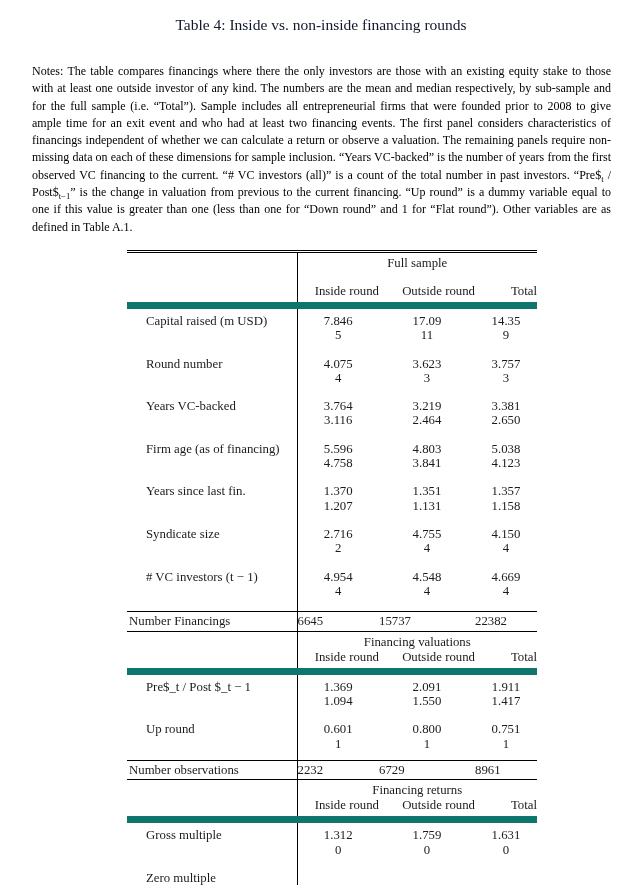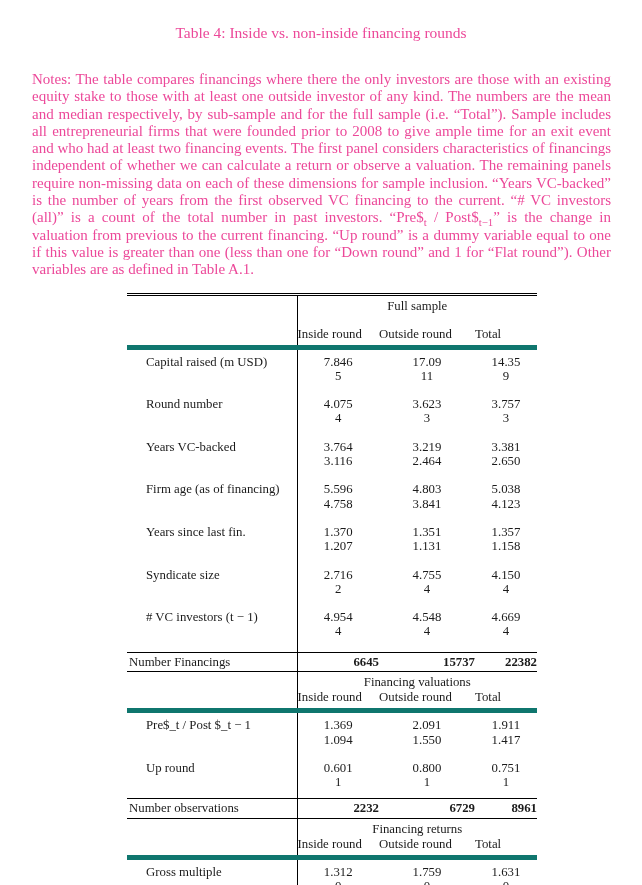--- a/index.html
+++ b/index.html
@@ -10,30 +10,30 @@
     height: 885px;
     overflow: hidden;
     font-family: "Liberation Serif", "DejaVu Serif", serif;
     color: #1b1b1b;
   }
   .page { width: 642px; height: 885px; position: relative; }
 
   .title {
     text-align: center;
     font-size: 15.5px;
-    padding-top: 24px;
-    color: #ec4899;
+    padding-top: 16px;
+    color: #0f172a;
   }
 
   .notes {
     margin: 29px 31px 2px 32px;
-    font-size: 15px;
+    font-size: 12px;
     line-height: 17.3px;
     text-align: justify;
-    color: #ec4899;
+    color: #000000;
   }
   .notes sub { font-size: 0.72em; line-height: 0; }
 
   table.summary {
     border-collapse: collapse;
     table-layout: fixed;
     width: 410px;
     margin: 14px 0 0 127px;
     font-size: 12.8px;
     color: #1b1b1b;
@@ -47,24 +47,24 @@
   .c-tot { width: 62px; }
 
   .vline { border-left: 1px solid #000; }
 
   tr.panel-head td.span-head {
     text-align: center;
     padding-top: 3px;
     line-height: 15px;
   }
   tr.col-head td {
-    text-align: left;
+    text-align: right;
     line-height: 15px;
     padding-bottom: 3px;
-    border-bottom: 5px solid #0f766e;
+    border-bottom: 7px solid #0f766e;
   }
   tr.col-head.gap-above td { padding-top: 13px; }
 
   tr.var-row td { padding-top: 5px; padding-bottom: 9px; }
   tr.var-row.tight td { padding-bottom: 13px; }
   tr.var-row td.lbl {
     padding-left: 19px;
     line-height: 14.3px;
     font-family: Liberation Serif, serif;
   }
@@ -72,21 +72,21 @@
   td.num div { line-height: 14.3px; }
 
   tr.footer td {
     border-top: 1px solid #000;
     border-bottom: 1px solid #000;
     line-height: 16.5px;
     padding-top: 1px;
     padding-bottom: 1px;
   }
   tr.footer td.lbl { padding-left: 2px; margin-left: 11px; }
-  tr.footer td.num { text-align: right; font-weight: bold; }
+  tr.footer td.num { text-align: left; }
 </style>
 </head>
 <body>
 
 <div class="page">
 
   <div class="title">Table 4: Inside vs. non-inside financing rounds</div>
 
   <p class="notes"><span>Notes: The table compares financings where there the only investors are those with an existing equity stake to those with at least one outside investor of any kind. The numbers are the mean and median respectively, by sub-sample and for the full sample (i.e. “Total”). Sample includes all entrepreneurial firms that were founded prior to 2008 to give ample time for an exit event and who had at least two financing events. The first panel considers characteristics of financings independent of whether we can calculate a return or observe a valuation. The remaining panels require non-missing data on each of these dimensions for sample inclusion. “Years VC-backed” is the number of years from the first observed VC financing to the current. “# VC investors (all)” is a count of the total number in past investors. “Pre$</span><sub>t</sub><span> / Post$</span><sub>t−1</sub><span>” is the change in valuation from previous to the current financing. “Up round” is a dummy variable equal to one if this value is greater than one (less than one for “Down round” and 1 for “Flat round”). Other variables are as defined in Table A.1.</span></p>
 

